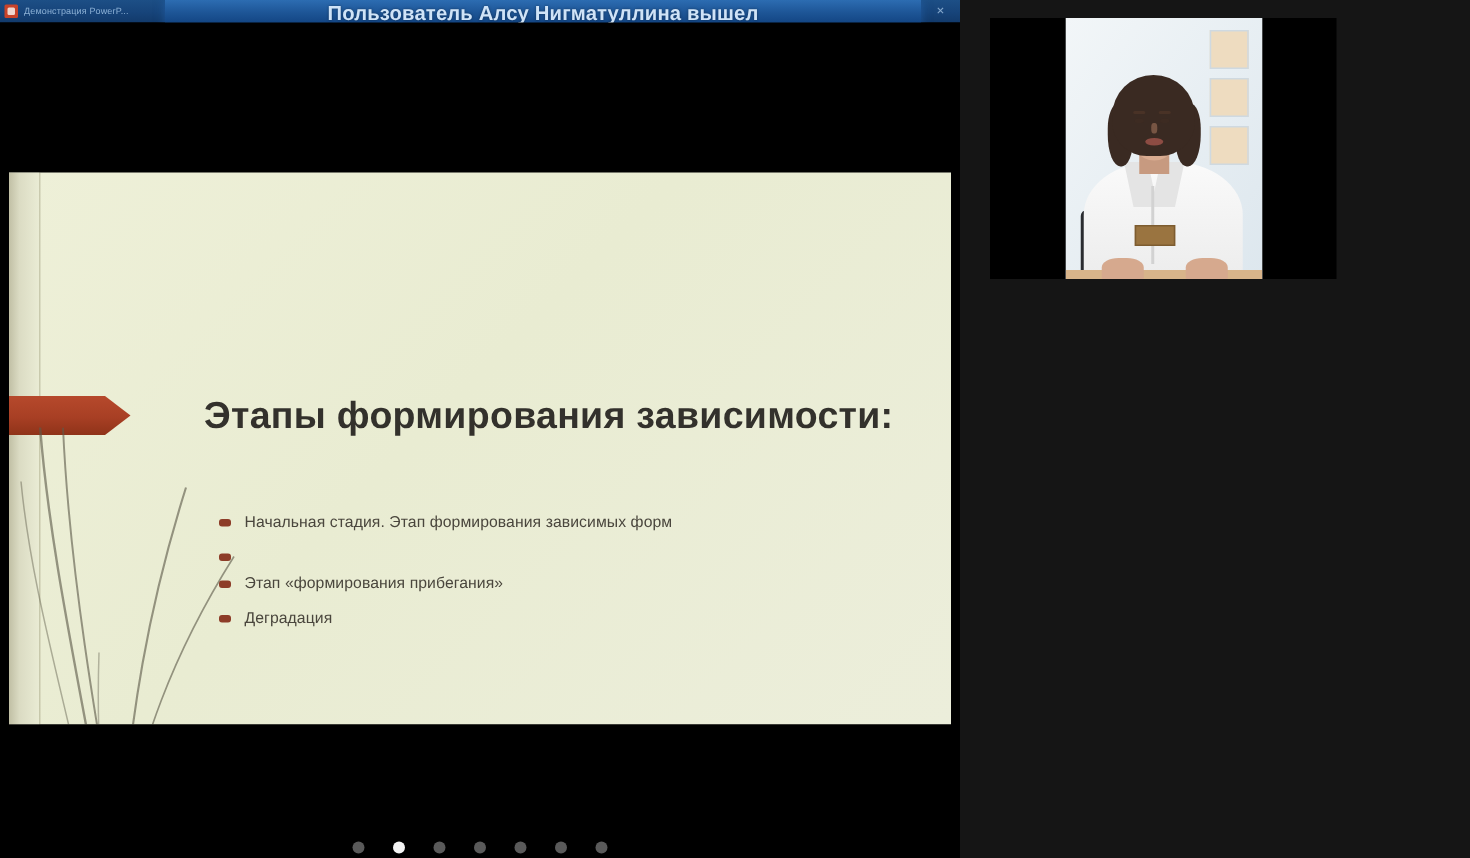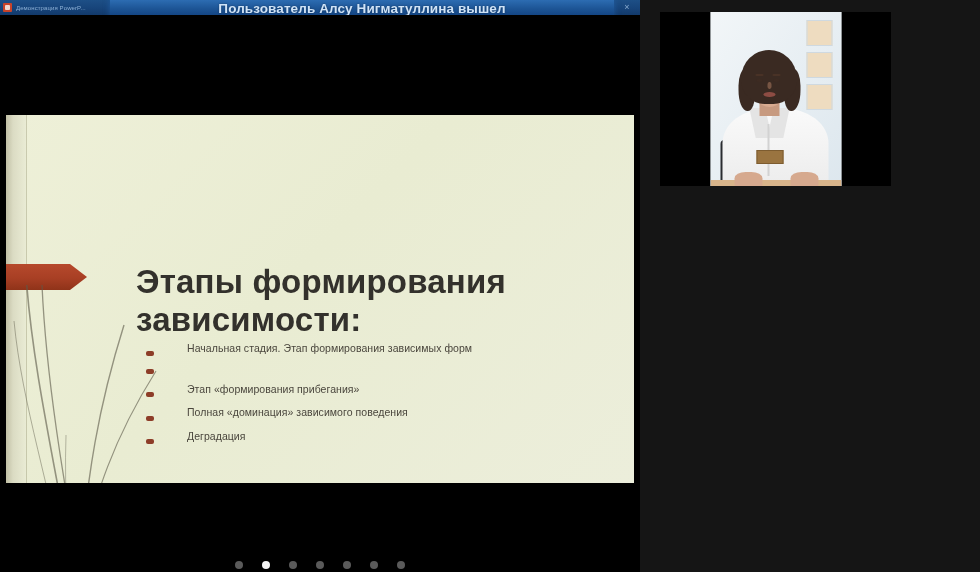--- a/index.html
+++ b/index.html
@@ -103,33 +103,32 @@
     width:82px; height:32px;
   }
 
   
   #grass { position:absolute; left:0; top:170px; width:190px; height:320px; }
 
   
   #slide-title {
     position:absolute; left:130px; top:148px;
     width:470px;
-    font-size:33px; font-weight:bold; color:#33312c;
+    font-size:25px; font-weight:bold; color:#33312c;
     letter-spacing:.2px;
   }
 
   
   #bullets {
     position:absolute; left:140px; top:226px;
     width:420px;
   }
   .bullet-row {
-    display:flex; align-items:flex-end;
+    display:flex; align-items:flex-start;
     margin-bottom:8px;
-    gap:24px;
   }
   .bullet-mark {
     flex:none; width:8px; height:5px;
     background:#8d3d28; border-radius:2px;
     margin-top:5px; margin-right:9px;
   }
   .bullet-text {
     font-size:10.5px; color:#4a463d; line-height:1.45;
     letter-spacing:.05px;
   }
@@ -330,24 +329,20 @@
         <div class="bullet-row">
           <span class="bullet-mark"></span>
           <span class="bullet-text">Начальная стадия. Этап формирования зависимых форм</span>
         </div>
         <div class="bullet-row">
           <span class="bullet-mark"></span>
         </div>
         <div class="bullet-row">
           <span class="bullet-mark"></span>
           <span class="bullet-text">Этап «формирования прибегания»</span>
-        </div>
-        <div class="bullet-row">
-          <span class="bullet-mark"></span>
-          <span class="bullet-text">Полная «доминация» зависимого поведения</span>
         </div>
         <div class="bullet-row">
           <span class="bullet-mark"></span>
           <span class="bullet-text">Деградация</span>
         </div>
       </div>
     </div>
 
     <div id="letterbox-bottom"></div>
 

